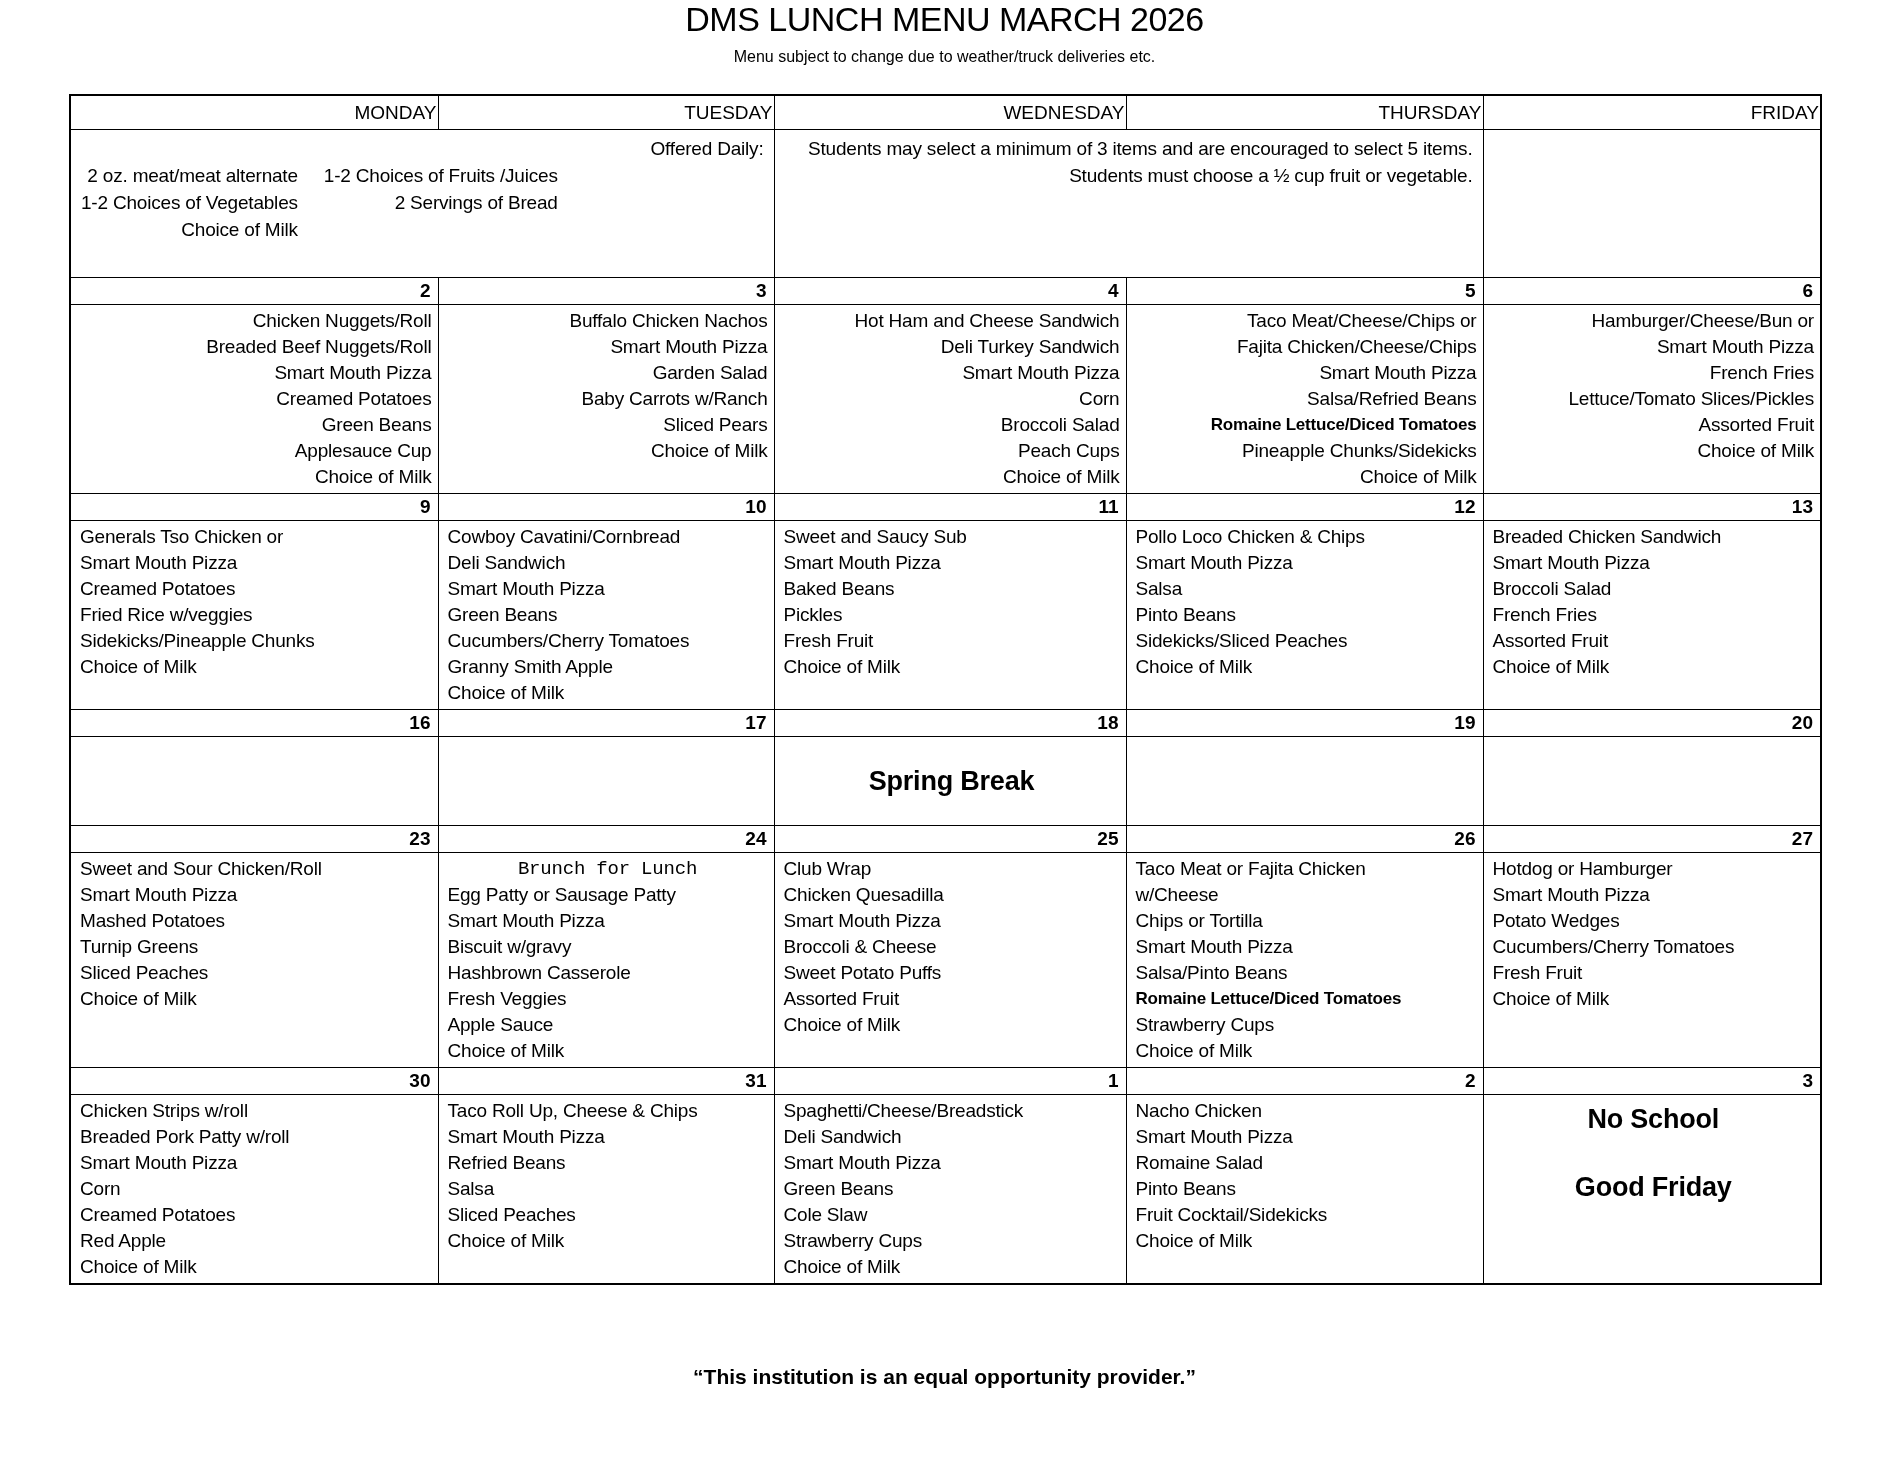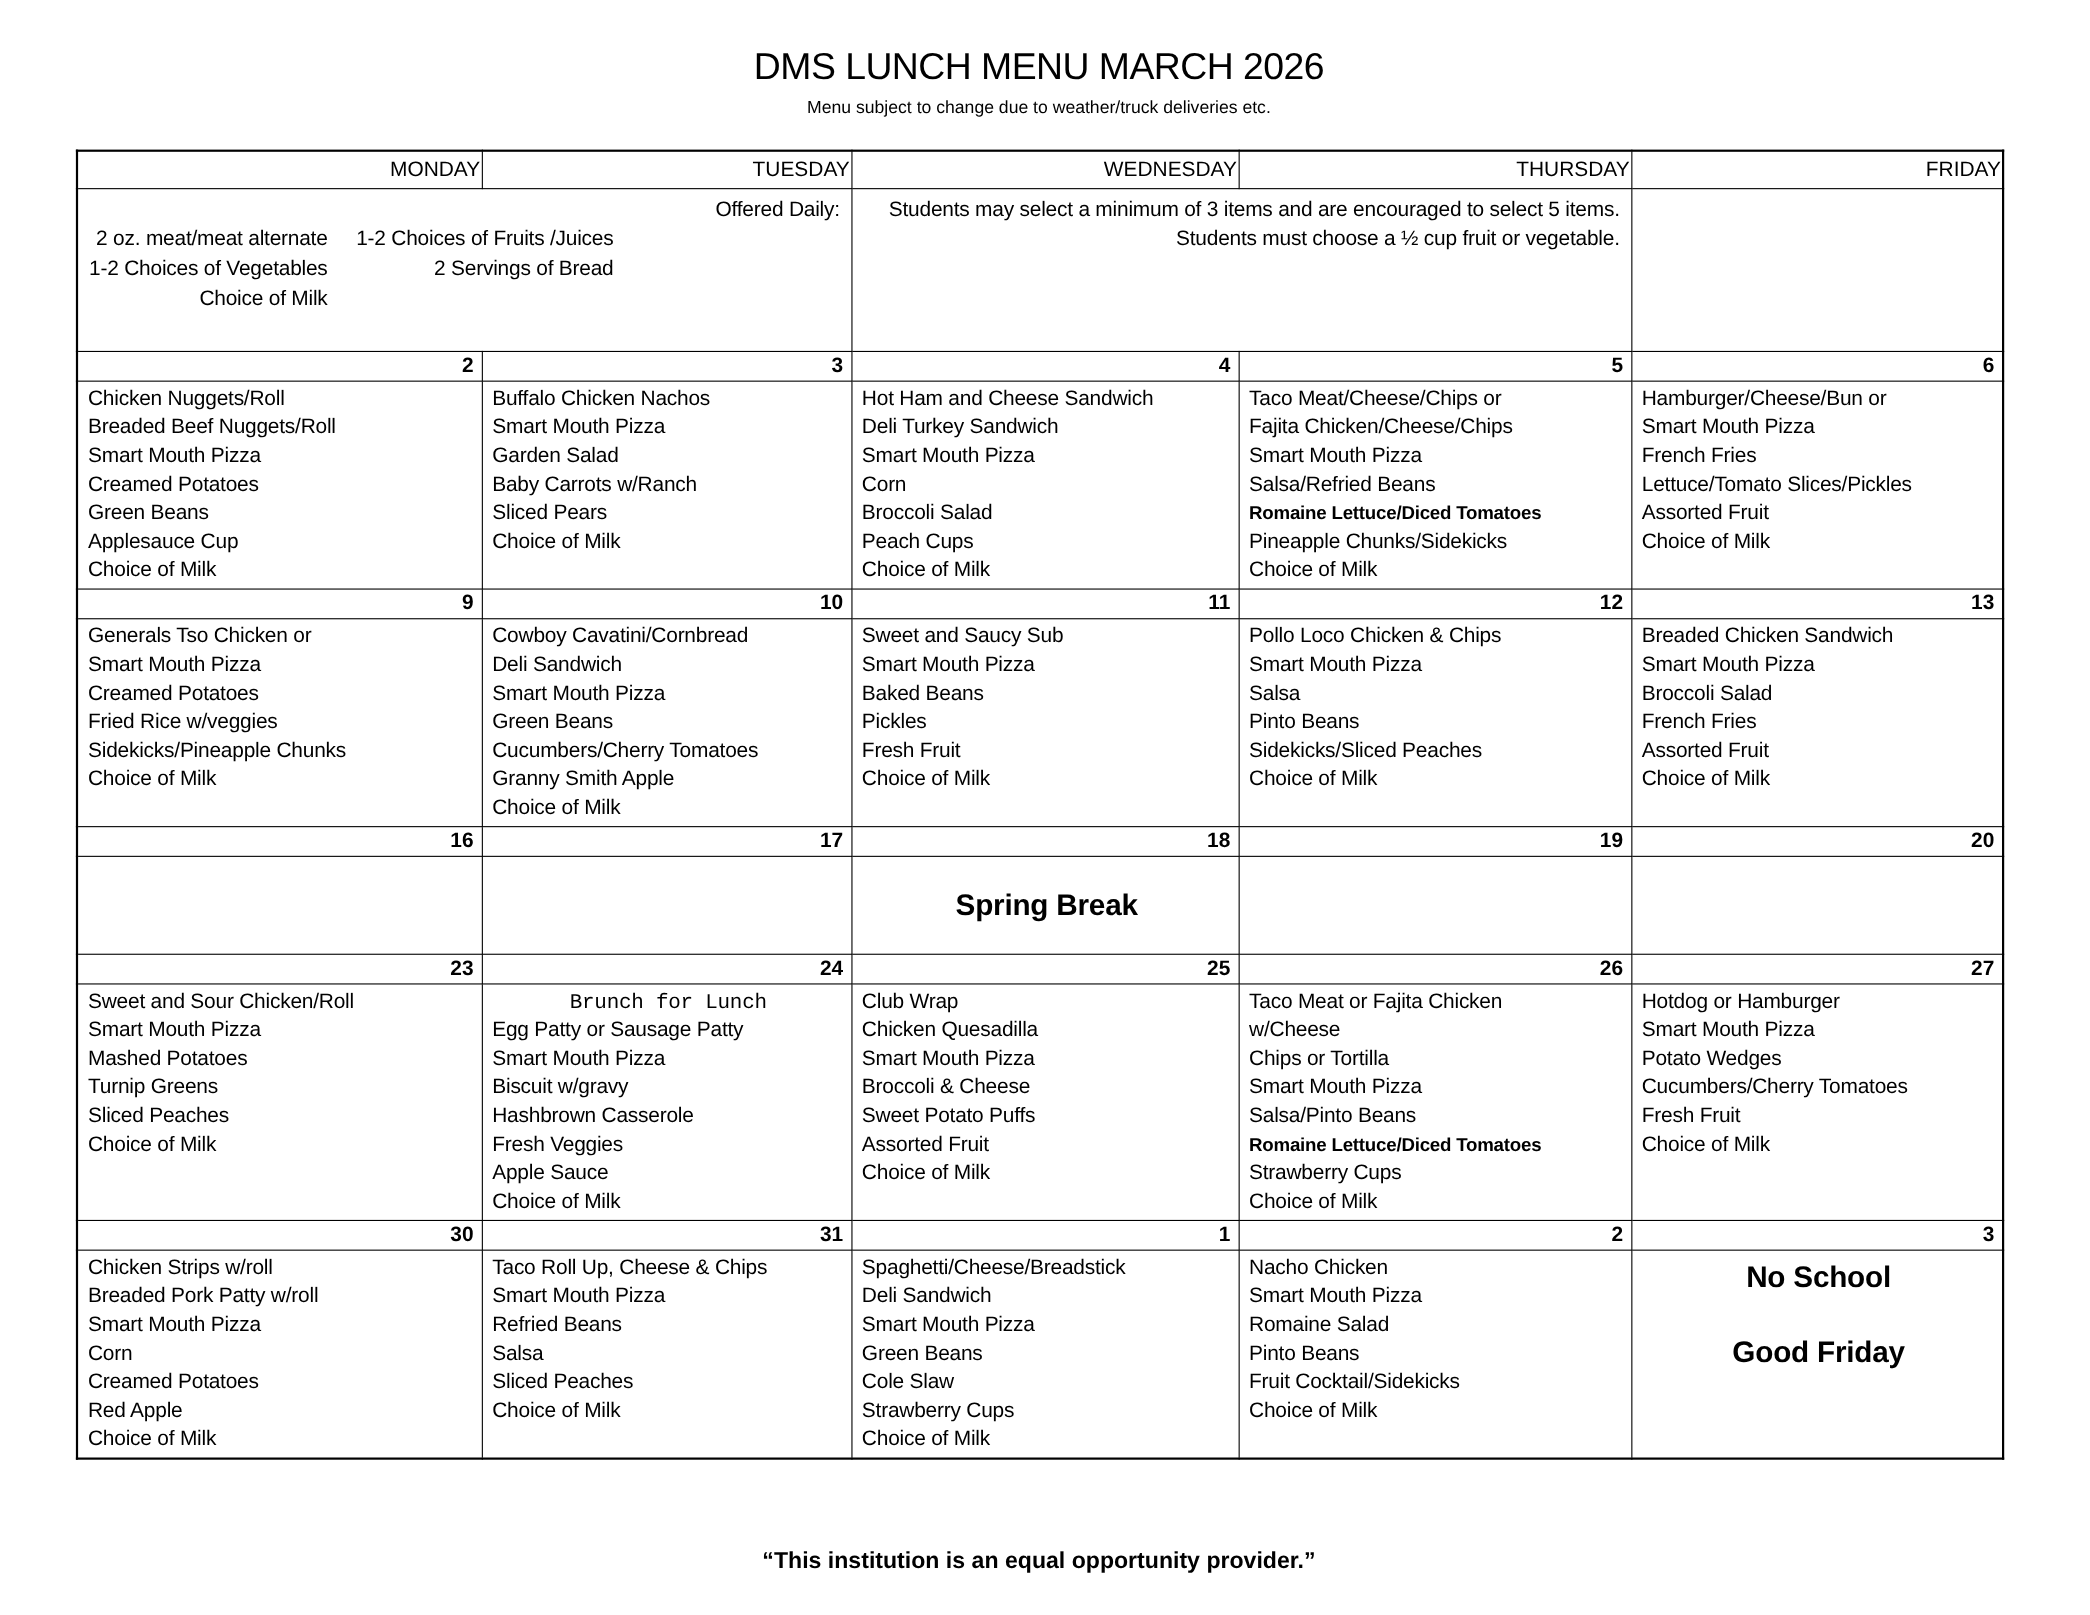--- a/index.html
+++ b/index.html
@@ -1,17 +1,17 @@
 <!DOCTYPE html>
 <html><head>
 <meta charset="utf-8">
 <style>
   html,body { margin:0; padding:0; background:#fff; color:#000; }
   body { width:1900px; height:1468px; font-family:"Liberation Sans", sans-serif; }
-  .page { padding-top:42px; }
+  .page { }
   .title { text-align:center; font-size:34px; letter-spacing:-0.5px; width:1751px; margin-left:69px; }
   .subtitle { text-align:center; font-size:16px; margin-top:9px; width:1751px; margin-left:69px; }
   table.calendar { border-collapse:collapse; table-layout:fixed; width:1751px; margin:28px 0 0 69px; border:2px solid #000; }
   th,td { border:1px solid #000; overflow:hidden; }
   th.day-header { height:31px; font-size:19px; font-weight:normal; text-align:right; letter-spacing:0; }
   tr.info-row td { height:137px; vertical-align:top; font-size:19px; line-height:27px; padding:5px 10px; letter-spacing:-0.2px;text-align:right; }
   .offered-cols { display:flex; gap:26px; }
   td.date-cell { height:26px; text-align:right; font-weight:bold; font-size:19px; padding:0 7px; line-height:26px; }
   td.menu-cell { vertical-align:top; font-size:19px; line-height:26px; padding:3px 6px 3px 9px; letter-spacing:-0.2px; }
   .menu-item.small { font-size:17px;font-weight:bold; }
@@ -68,21 +68,21 @@
         </td>
         <td></td>
       </tr>
     <tr>
           <td class="date-cell">2</td>
           <td class="date-cell">3</td>
           <td class="date-cell">4</td>
           <td class="date-cell">5</td>
           <td class="date-cell">6</td>
         </tr>
-        <tr style="height: 175px;">
+        <tr style="height: 175px; text-align: right;">
           <td class="menu-cell">
             <div class="menu-item">Chicken Nuggets/Roll</div>
             <div class="menu-item">Breaded Beef Nuggets/Roll</div>
             <div class="menu-item">Smart Mouth Pizza</div>
             <div class="menu-item">Creamed Potatoes</div>
             <div class="menu-item">Green Beans</div>
             <div class="menu-item">Applesauce Cup</div>
             <div class="menu-item">Choice of Milk</div>
           </td>
           <td class="menu-cell">

